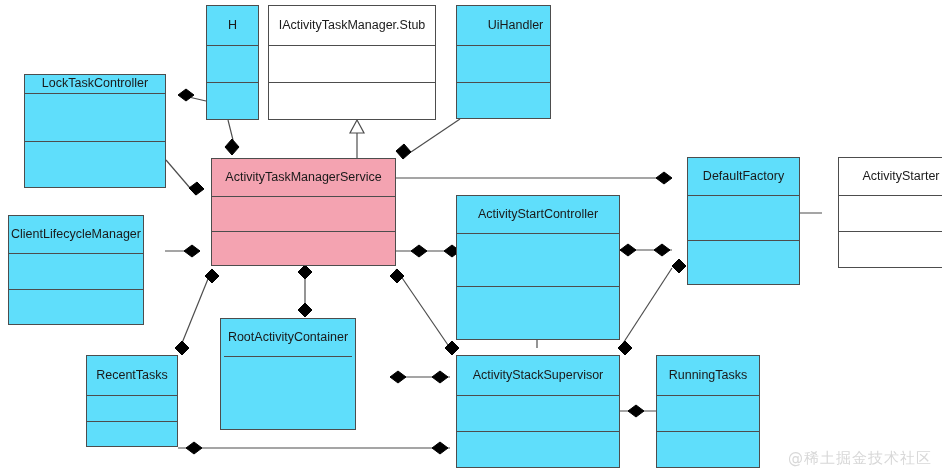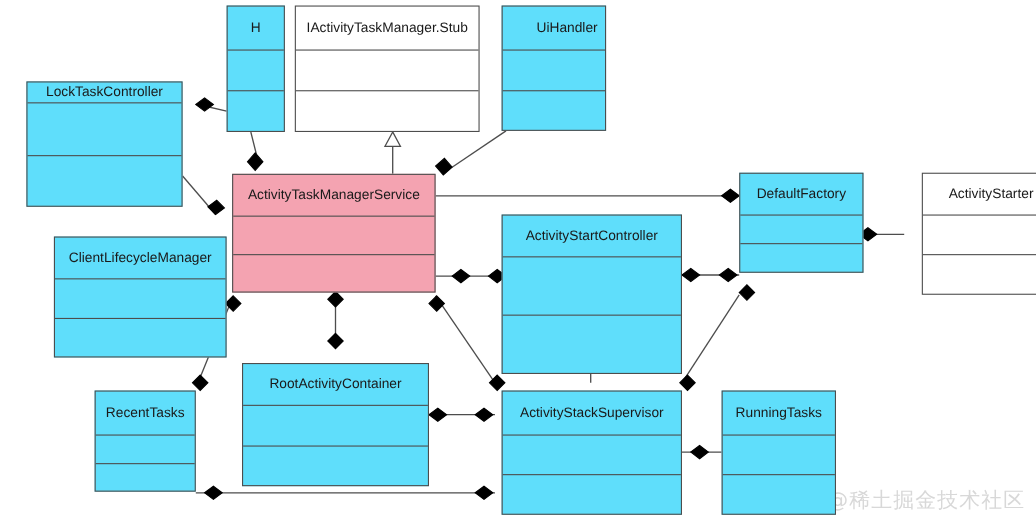--- a/index.html
+++ b/index.html
@@ -56,21 +56,21 @@
     border-bottom: 1px solid #4d4d4d;
   }
   .uml-ops {
     box-sizing: border-box;
     flex: 1 1 auto;
   }
   .watermark {
     position: absolute;
     right: 10px;
     bottom: 8px;
-    font-size: 19px;
+    font-size: 15px;
     color: #d8d8d8;
     font-family: "DejaVu Sans", sans-serif;
     letter-spacing: 1px;
     white-space: nowrap;
     z-index: 2;
     user-select: none;
   }
 </style>
 </head>
 <body>
@@ -172,45 +172,45 @@
     <div class="uml-attrs"></div>
     <div class="uml-ops"></div>
   </div>
 
   <div class="uml-class fill-pink" style="left:211px; top:158px; width:185px; height:108px;gap:20px;">
     <div class="uml-name" style="height:38px;">ActivityTaskManagerService</div>
     <div class="uml-attrs"></div>
     <div class="uml-ops"></div>
   </div>
 
-  <div class="uml-class fill-cyan" style="left:672px; top:157px; width:113px; height:91px;">
+  <div class="uml-class fill-cyan" style="left:687px; top:157px; width:113px; height:128px;">
     <div class="uml-name" style="height:38px;">DefaultFactory</div>
     <div class="uml-attrs"></div>
     <div class="uml-ops"></div>
   </div>
 
   <div class="uml-class fill-white" style="left:822px; top:157px; width:126px; height:111px;margin-left:16px;">
     <div class="uml-name" style="height:38px;">ActivityStarter</div>
     <div class="uml-attrs"></div>
     <div class="uml-ops"></div>
   </div>
 
   <div class="uml-class fill-cyan" style="left:456px; top:195px; width:164px; height:145px;">
     <div class="uml-name" style="height:38px;">ActivityStartController</div>
     <div class="uml-attrs"></div>
     <div class="uml-ops"></div>
   </div>
 
-  <div class="uml-class fill-cyan" style="left:8px; top:215px; width:157px; height:110px;margin-left:41px;">
+  <div class="uml-class fill-cyan" style="left:8px; top:215px; width:136px; height:110px;">
     <div class="uml-name" style="height:38px;">ClientLifecycleManager</div>
     <div class="uml-attrs"></div>
     <div class="uml-ops"></div>
   </div>
 
-  <div class="uml-class fill-cyan" style="left:220px; top:330px; width:170px; height:112px;">
+  <div class="uml-class fill-cyan" style="left:220px; top:318px; width:136px; height:112px;align-items:center;">
     <div class="uml-name" style="height:38px;">RootActivityContainer</div>
     <div class="uml-attrs"></div>
     <div class="uml-ops"></div>
   </div>
 
   <div class="uml-class fill-cyan" style="left:86px; top:355px; width:92px; height:92px;">
     <div class="uml-name" style="height:40px;">RecentTasks</div>
     <div class="uml-attrs"></div>
     <div class="uml-ops"></div>
   </div>

